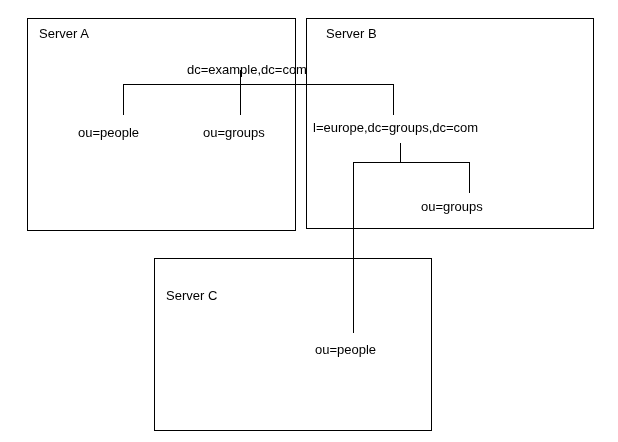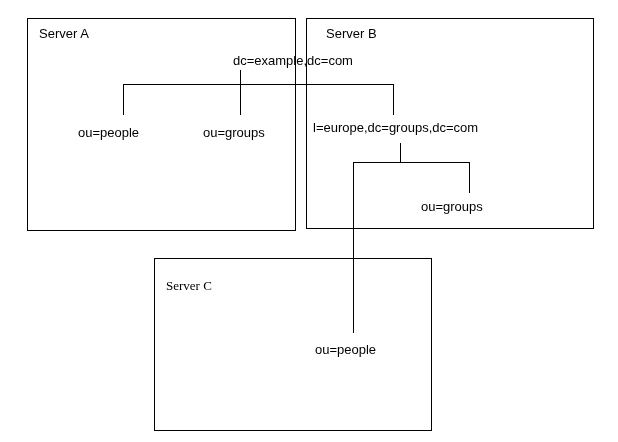--- a/index.html
+++ b/index.html
@@ -37,24 +37,24 @@
     background: #000000;
   }
 
   
   .box-a { left: 27px;  top: 18px;  width: 269px; height: 213px; text-align: center; }
   .box-b { left: 306px; top: 18px;  width: 288px; height: 211px; }
   .box-c { left: 154px; top: 258px; width: 278px; height: 173px; }
 
   .box-a .box-label { left: 11px; top: 8px; }
   .box-b .box-label { left: 19px; top: 8px; }
-  .box-c .box-label { left: 11px; top: 20px; font-family: Liberation Serif, serif; }
+  .box-c .box-label { left: 11px; top: 30px; }
 
   
-  .node-root      { left: 187px; top: 54px; margin-left: 46px;  }
+  .node-root      { left: 187px; top: 63px;  }
   .node-people-a  { left: 78px;  top: 126px; }
   .node-groups-a  { left: 203px; top: 126px; }
   .node-europe    { left: 313px; top: 121px; }
   .node-groups-b  { left: 421px; top: 200px; }
   .node-people-c  { left: 315px; top: 343px; }
 
   
   .line-root-stem       { left: 240px; top: 70px;  width: 1px;   height: 45px; }
   .line-root-hbar       { left: 123px; top: 84px;  width: 271px; height: 1px;  }
   .line-branch-people-a { left: 123px; top: 84px;  width: 1px;   height: 31px; }

